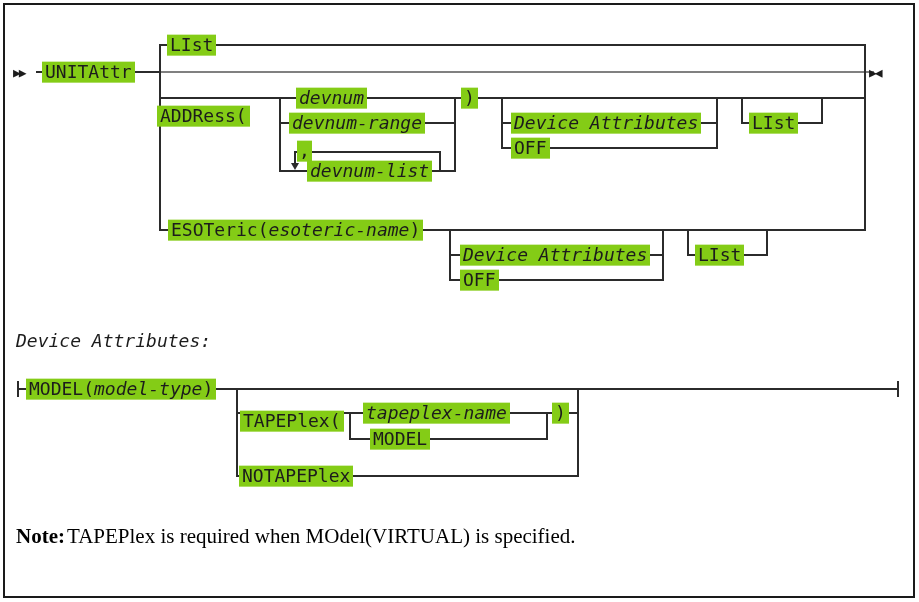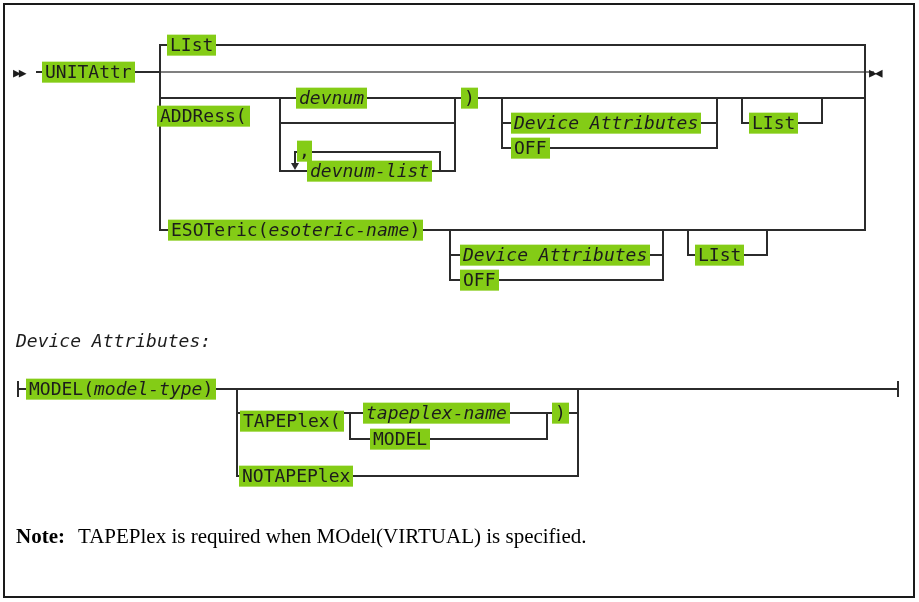--- a/index.html
+++ b/index.html
@@ -12,21 +12,21 @@
   .lbl{position:absolute;transform:translateY(-50%);font:18px "DejaVu Sans Mono",monospace;
        line-height:1.15;background:#84cc16;padding:0 3px;white-space:nowrap;z-index:2;color:#1c1c1c;}
   .it{font-style:italic;}
   .plain{background:transparent;padding:0;}
   .arrow{position:absolute;transform:translateY(-50%);font-size:13px;letter-spacing:-2px;
          color:#1c1c1c;z-index:3;line-height:1;}
   .loop-arrow{position:absolute;width:0;height:0;border-left:4px solid transparent;
          border-right:4px solid transparent;border-top:7px solid #2b2b2b;z-index:2;}
   .note{position:absolute;transform:translateY(-50%);font-family:"Liberation Serif",serif;
         font-size:21px;white-space:nowrap;z-index:2;color:#000;}
-  .note b{margin-right:13px;}
+  .note b{margin-right:2px;}
 </style>
 </head>
 <body>
 
 <div class="canvas">
   <div class="frame"></div>
 
   <div class="h main" style="left:150px;top:71px;width:724px;"></div>
   <div class="h" style="left:36px;top:71px;width:124px;"></div>
 
@@ -80,20 +80,21 @@
   <div class="h" style="left:236px;top:475px;width:342px;"></div>
 
   <span class="arrow" style="left:13px;top:72px;">▶▶</span>
   <span class="arrow" style="left:869px;top:72px;">▶◀</span>
 
   <span class="lbl" style="left:42px;top:72px;">UNITAttr</span>
   <span class="lbl" style="left:167px;top:45px;">LIst</span>
 
   <span class="lbl" style="left:157px;top:98px;margin-top:18px;">ADDRess(</span>
   <span class="lbl it" style="left:296px;top:98px;">devnum</span>
+  <span class="lbl it" style="left:289px;top:123px;">devnum-range</span>
   <span class="lbl" style="left:297px;top:151px;padding:0 2px;">,</span>
   <span class="lbl it" style="left:307px;top:171px;">devnum-list</span>
   <span class="lbl" style="left:461px;top:98px;">)</span>
 
   <span class="lbl it" style="left:511px;top:123px;">Device Attributes</span>
   <span class="lbl" style="left:511px;top:148px;">OFF</span>
   <span class="lbl" style="left:749px;top:123px;">LIst</span>
 
   <span class="lbl" style="left:168px;top:230px;"><span>ESOTeric(</span><span class="it">esoteric-name</span><span>)</span></span>
 

